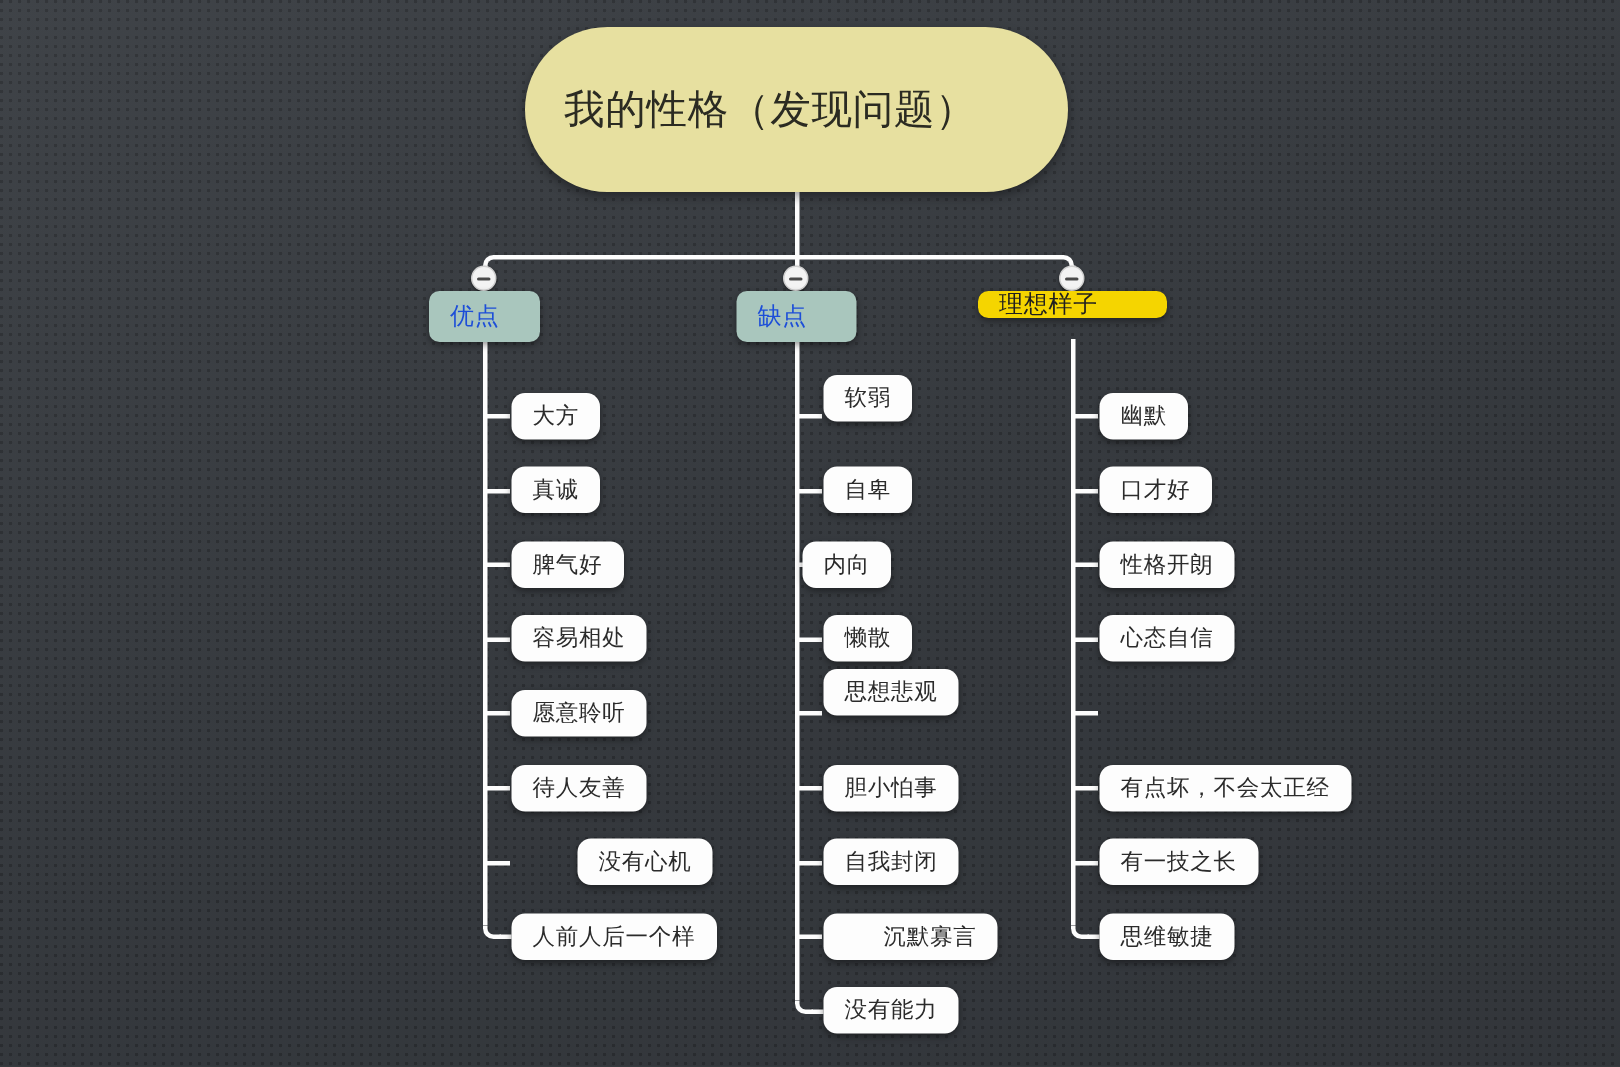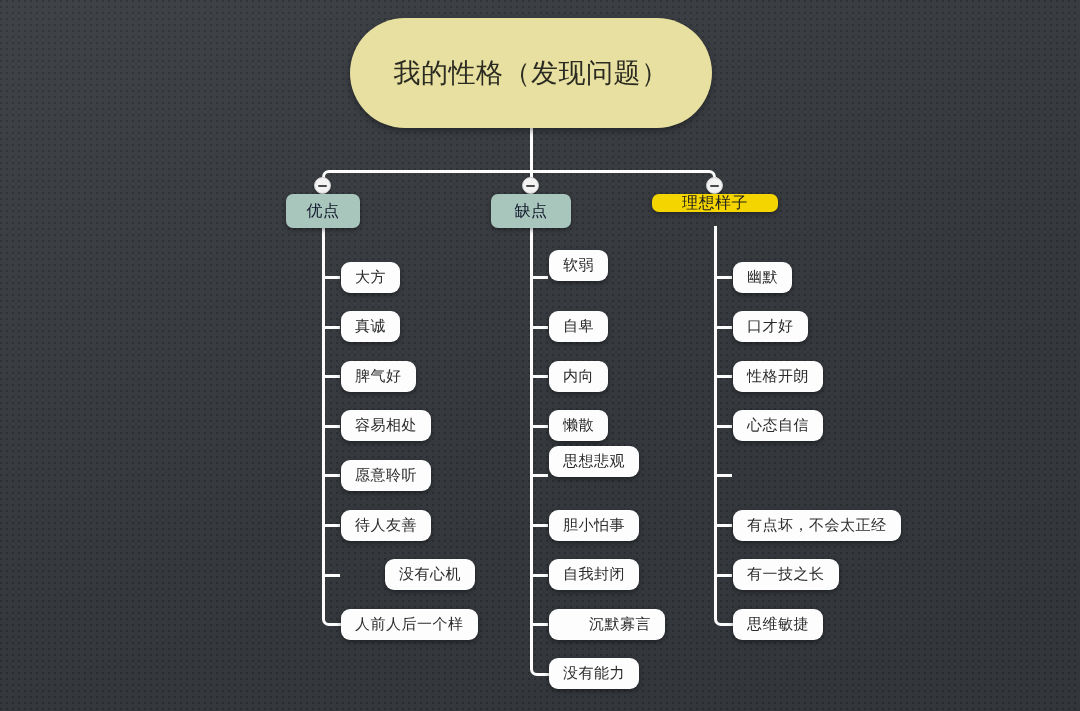--- a/index.html
+++ b/index.html
@@ -69,41 +69,41 @@
     border-left-width: 3px;
     border-bottom-width: 3px;
     border-bottom-left-radius: 7px;
   }
 
   
   .node {
     position: absolute;
     display: flex;
     align-items: center;
-    justify-content: center;
+    justify-content: flex-start;
     white-space: nowrap;
     color: #262626;
     letter-spacing: 0.5px;
   }
 
   .node-root {
     border-radius: 60px;
     background: #e7e0a0;
     box-shadow: 0 3px 7px rgba(0,0,0,0.38);
     font-size: 27px;
     color: #2b2b22;
     padding: 0 26px;
   }
 
   .node-branch {
     border-radius: 7px;
     font-size: 16px;
     box-shadow: 0 2px 5px rgba(0,0,0,0.40);
     padding: 0 14px;
-    color: #0f172a;
+    color: #1d4ed8;
   }
   .node-branch.green { background: #a9c6bd; }
   .node-branch.yellow { background: #f5d500; color: #1f1f1f; }
 
   .node-leaf {
     border-radius: 9px;
     background: #fdfdfd;
     font-size: 15px;
     box-shadow: 0 2px 5px rgba(0,0,0,0.42);
     padding: 0 14px;
@@ -216,21 +216,21 @@
     </div>
     <div class="node node-branch green" style="left: 491px; top: 194px; width: 80px; height: 34px; background: rgb(169, 198, 189);">
       <span>缺点</span>
     </div>
     <div class="node node-leaf" style="left: 549px; top: 250px;">
       <span>软弱</span>
     </div>
     <div class="node node-leaf" style="left: 549px; top: 311.1px;">
       <span>自卑</span>
     </div>
-    <div class="node node-leaf" style="left: 549px; top: 360.7px;">
+    <div class="node node-leaf" style="left: 535px; top: 360.7px;">
       <span>内向</span>
     </div>
     <div class="node node-leaf" style="left: 549px; top: 410.3px;">
       <span>懒散</span>
     </div>
     <div class="node node-leaf" style="left: 549px; top: 446px;">
       <span>思想悲观</span>
     </div>
     <div class="node node-leaf" style="left: 549px; top: 509.5px;">
       <span>胆小怕事</span>

